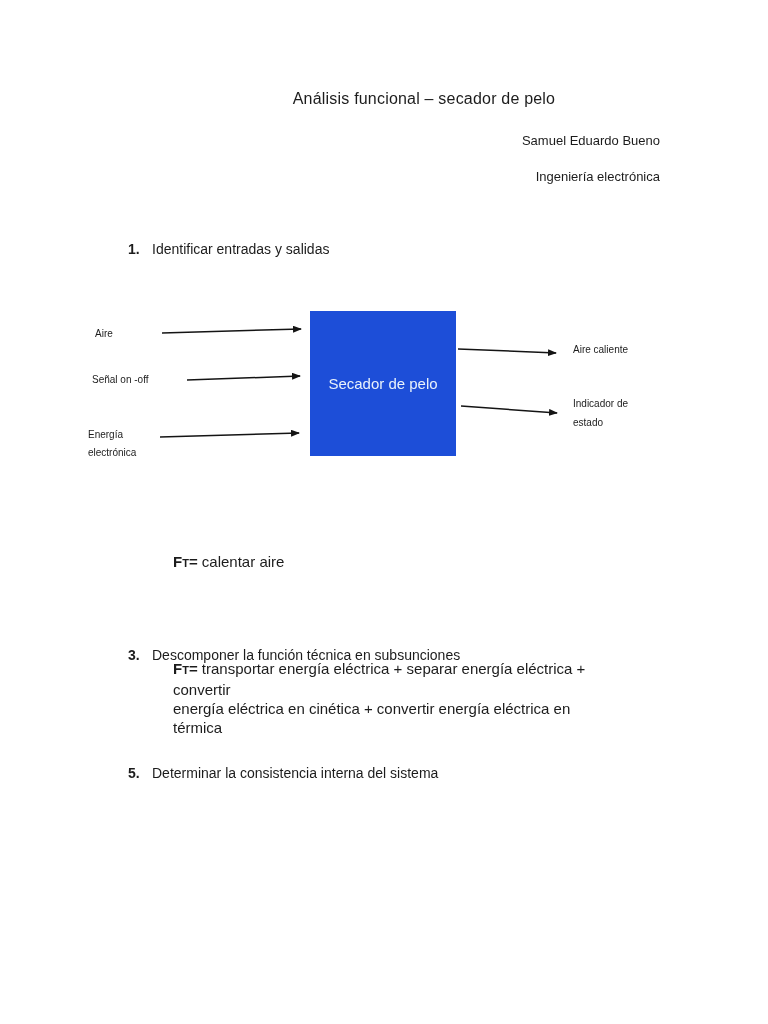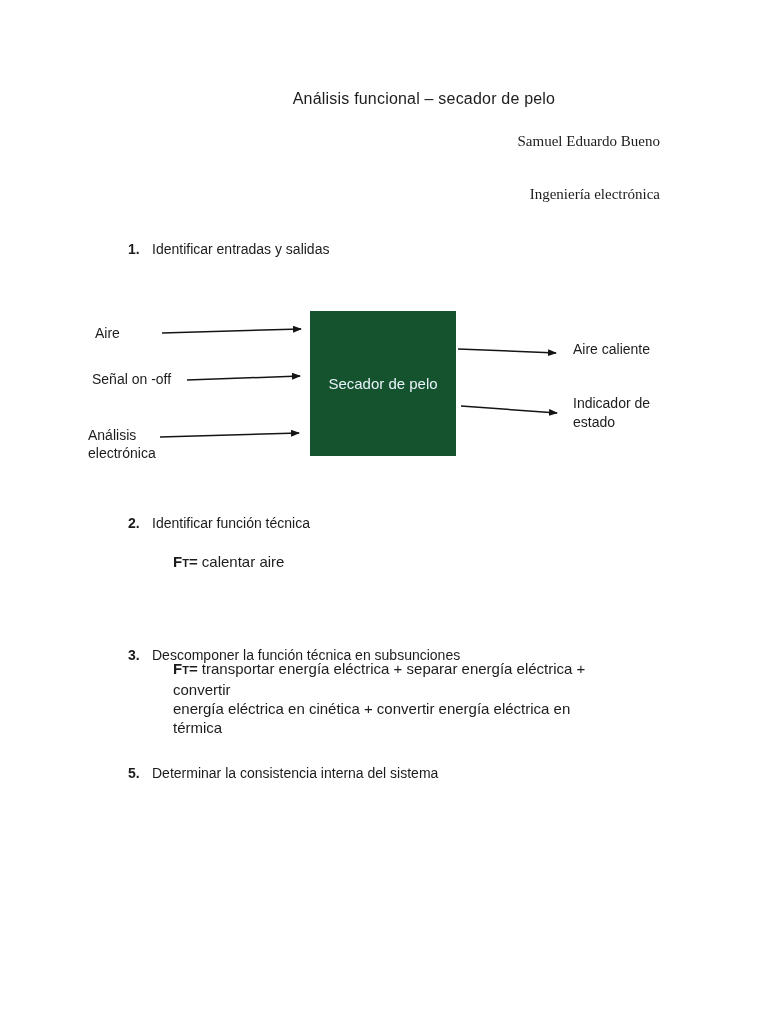--- a/index.html
+++ b/index.html
@@ -6,40 +6,40 @@
   .page {
     position:relative; width:768px; height:1024px; background:#ffffff;
     font-family:"Liberation Sans", sans-serif; color:#1c1c1c; overflow:hidden;
   }
   .abs { position:absolute; }
 
   .title {
     top:90px; left:0; width:768px; text-align:center;
     font-size:16px; font-weight:normal; letter-spacing:0.2px;padding-left:40px;
   }
-  .byline { right:108px; font-size:15px; text-align:right;font-family:Liberation Serif, serif; }
+  .byline { right:108px; font-size:13px; text-align:right; }
   .author { top:133px; }
-  .dept   { top:169px;margin-top:17px; }
+  .dept   { top:169px; }
 
   .step { font-size:14px; left:128px; white-space:nowrap; }
   .step .num { display:inline-block; min-width:24px; font-weight:bold; }
   .s1 { top:241px; }
   .s2 { top:515px; }
   .s3 { top:623px;margin-top:24px; }
   .s4 { top:729px; }
   .s5 { top:765px; }
 
   .formula { font-size:15px; left:152px; line-height:19px;margin-left:21px; }
   .ft2 { top:552px; }
   .ft3 { top:659px; width:450px; }
   .f-cap { font-weight:bold; font-size:15px; }
   .f-sub { font-weight:bold; font-size:11px; }
   .f-eq  { font-weight:bold; font-size:15px; }
 
-  .diagram-label { font-size:14px; line-height:19px; white-space:pre-line; }
+  .diagram-label { font-size:10px; line-height:19px; white-space:pre-line; }
   .lbl-aire      { left:95px;  top:324px; }
   .lbl-senal     { left:92px;  top:370px; }
   .lbl-energia   { left:88px;  top:426px; line-height:18px; }
   .lbl-caliente  { left:573px; top:340px; }
   .lbl-indicador { left:573px; top:394px; }
 
   .system-box {
     left:310px; top:311px; width:146px; height:145px;
     display:flex; align-items:center; justify-content:center;
     font-size:15px; color:#e9f2fb;
@@ -54,46 +54,43 @@
   <div class="abs title">Análisis funcional – secador de pelo</div>
   <div class="abs byline author">Samuel Eduardo Bueno</div>
   <div class="abs byline dept">Ingeniería electrónica</div>
 
   <div class="abs step s1">
     <span class="num">1.</span><span>Identificar entradas y salidas</span>
   </div>
 
   <div class="abs diagram-label lbl-aire">Aire</div>
   <div class="abs diagram-label lbl-senal">Señal on -off</div>
-  <div class="abs diagram-label lbl-energia">Análisis
+  <div class="abs diagram-label lbl-energia">Energía
 electrónica</div>
   <div class="abs diagram-label lbl-caliente">Aire caliente</div>
   <div class="abs diagram-label lbl-indicador">Indicador de
 estado</div>
 
-  <div class="abs system-box" style="background-color: #14532d;">
+  <div class="abs system-box" style="background-color: #1d4ed8;">
     <span>Secador de pelo</span>
   </div>
 
   <svg class="abs arrows" viewBox="0 0 768 170" xmlns="http://www.w3.org/2000/svg">
     <defs>
       <marker id="ah" markerUnits="userSpaceOnUse" markerWidth="10" markerHeight="8" refX="8" refY="3.5" orient="auto">
         <path d="M0,0 L9,3.5 L0,7 Z" fill="#141414"></path>
       </marker>
     </defs>
     <line x1="162" y1="33" x2="301" y2="29" stroke="#141414" stroke-width="1.5" marker-end="url(#ah)"></line>
     <line x1="187" y1="80" x2="300" y2="76" stroke="#141414" stroke-width="1.5" marker-end="url(#ah)"></line>
     <line x1="160" y1="137" x2="299" y2="133" stroke="#141414" stroke-width="1.5" marker-end="url(#ah)"></line>
     <line x1="458" y1="49" x2="556" y2="53" stroke="#141414" stroke-width="1.5" marker-end="url(#ah)"></line>
     <line x1="461" y1="106" x2="557" y2="113" stroke="#141414" stroke-width="1.5" marker-end="url(#ah)"></line>
   </svg>
 
-  <div class="abs step s2">
-    <span class="num">2.</span><span>Identificar función técnica</span>
-  </div>
 
   <div class="abs formula ft2">
     <span class="f-cap">F</span><span class="f-sub">T</span><span class="f-eq">=</span>
     <span>calentar aire</span>
   </div>
 
   <div class="abs step s3">
     <span class="num">3.</span><span>Descomponer la función técnica en subsunciones</span>
   </div>
 

